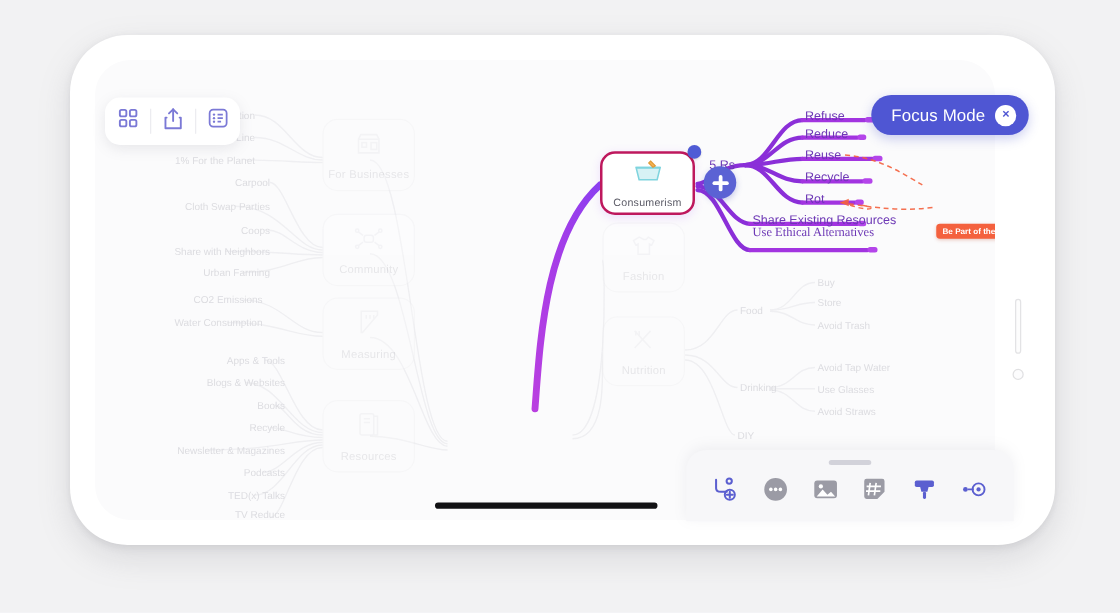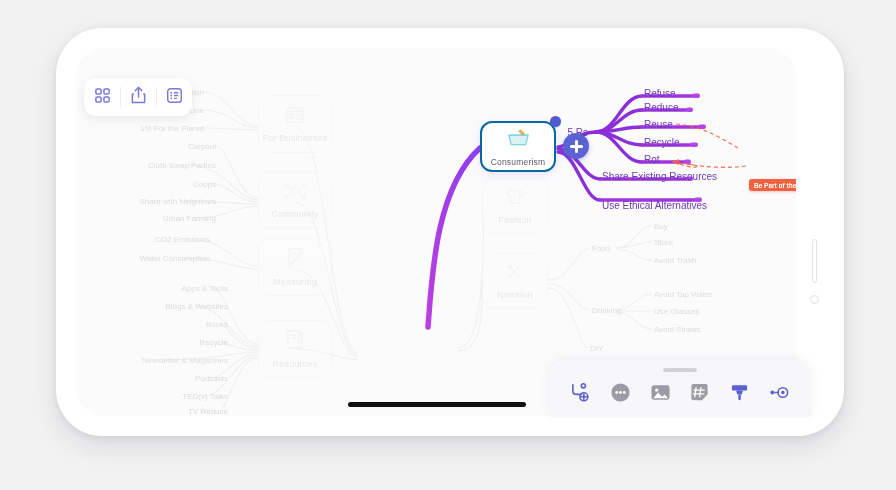--- a/index.html
+++ b/index.html
@@ -78,21 +78,21 @@
     width: 100px; height: 72px;
     background: #fcfcfd; border: 1px solid #eeeef0;
     box-shadow: 0 2px 7px rgba(140,140,150,.10);
     z-index: 10;
   }
   .node-center .lbl { color: #7b7b85; font-size: 10px; font-weight: 600; }
 
   .node-consumerism {
     left: 404px; top: 73px;
     width: 76px; height: 51px;
-    border: 2px solid #0369a1;
+    border: 2px solid #be185d;
     background: #ffffff;
     box-shadow: 0 2px 8px rgba(168,85,247,.16);
     z-index: 14;
   }
   .node-consumerism .lbl { color: #5b5b66; font-size: 8.5px; font-weight: 500; }
   .node-consumerism .ico { opacity: 1; }
 
   .blue-dot {
     position: absolute; left: 474px; top: 68px;
     width: 11px; height: 11px; border-radius: 50%;
@@ -384,21 +384,21 @@
 
     <div class="tlabel rr" style="left:512px; top:79px;">5 Rs</div>
 
     <div class="tlabel" style="left:568px; top:40px;">Refuse</div>
     <div class="tlabel" style="left:568px; top:54px;">Reduce</div>
     <div class="tlabel" style="left:568px; top:71px;">Reuse</div>
     <div class="tlabel" style="left:568px; top:89px;">Recycle</div>
     <div class="tlabel" style="left:568px; top:106px;">Rot</div>
 
     <div class="tlabel" style="left:526px; top:123px;">Share Existing Resources</div>
-    <div class="tlabel" style="left:526px; top:152px;">Use Ethical Alternatives</div>
+    <div class="tlabel" style="left:526px; top:133px;font-family:Liberation Serif, serif;">Use Ethical Alternatives</div>
 
     <div class="annot">Be Part of the Sharing Economy</div>
 
     <div class="blabel faint r" style="left:128px; top:40px;">Donation</div>
     <div class="blabel faint r" style="left:128px; top:58px;">Main Line</div>
     <div class="blabel faint r" style="left:128px; top:76px;">1% For the Planet</div>
 
     <div class="blabel faint r" style="left:140px; top:94px;">Carpool</div>
     <div class="blabel faint r" style="left:140px; top:113px;">Cloth Swap Parties</div>
     <div class="blabel faint r" style="left:140px; top:132px;">Coops</div>
@@ -456,20 +456,24 @@
           <rect x="1.8" y="1.8" width="14.4" height="14.4" rx="3"></rect>
           <circle cx="5.5" cy="6" r="1" fill="#7b79d6" stroke="none"></circle>
           <circle cx="5.5" cy="9" r="1" fill="#7b79d6" stroke="none"></circle>
           <circle cx="5.5" cy="12" r="1" fill="#7b79d6" stroke="none"></circle>
           <path d="M8.5 6h4.5M8.5 9h4.5M8.5 12h3"></path>
         </svg>
       </span>
     </div>
   </div>
 
+  <div class="focus-pill">
+    <span class="txt">Focus Mode</span>
+    <span class="focus-x">×</span>
+  </div>
 
   <div class="tool-bottom">
     <div class="grip"></div>
     <div class="row">
       <div class="tbtn">
         <span>
           <svg width="21" height="21" viewBox="0 0 22 22" fill="none" stroke="#5b5fd0" stroke-width="1.7" stroke-linecap="round">
             <path d="M3 3v7c0 2 2 3 4 3h5"></path>
             <circle cx="14" cy="4" r="2.2"></circle>
             <circle cx="14.5" cy="15.5" r="4.2"></circle>

